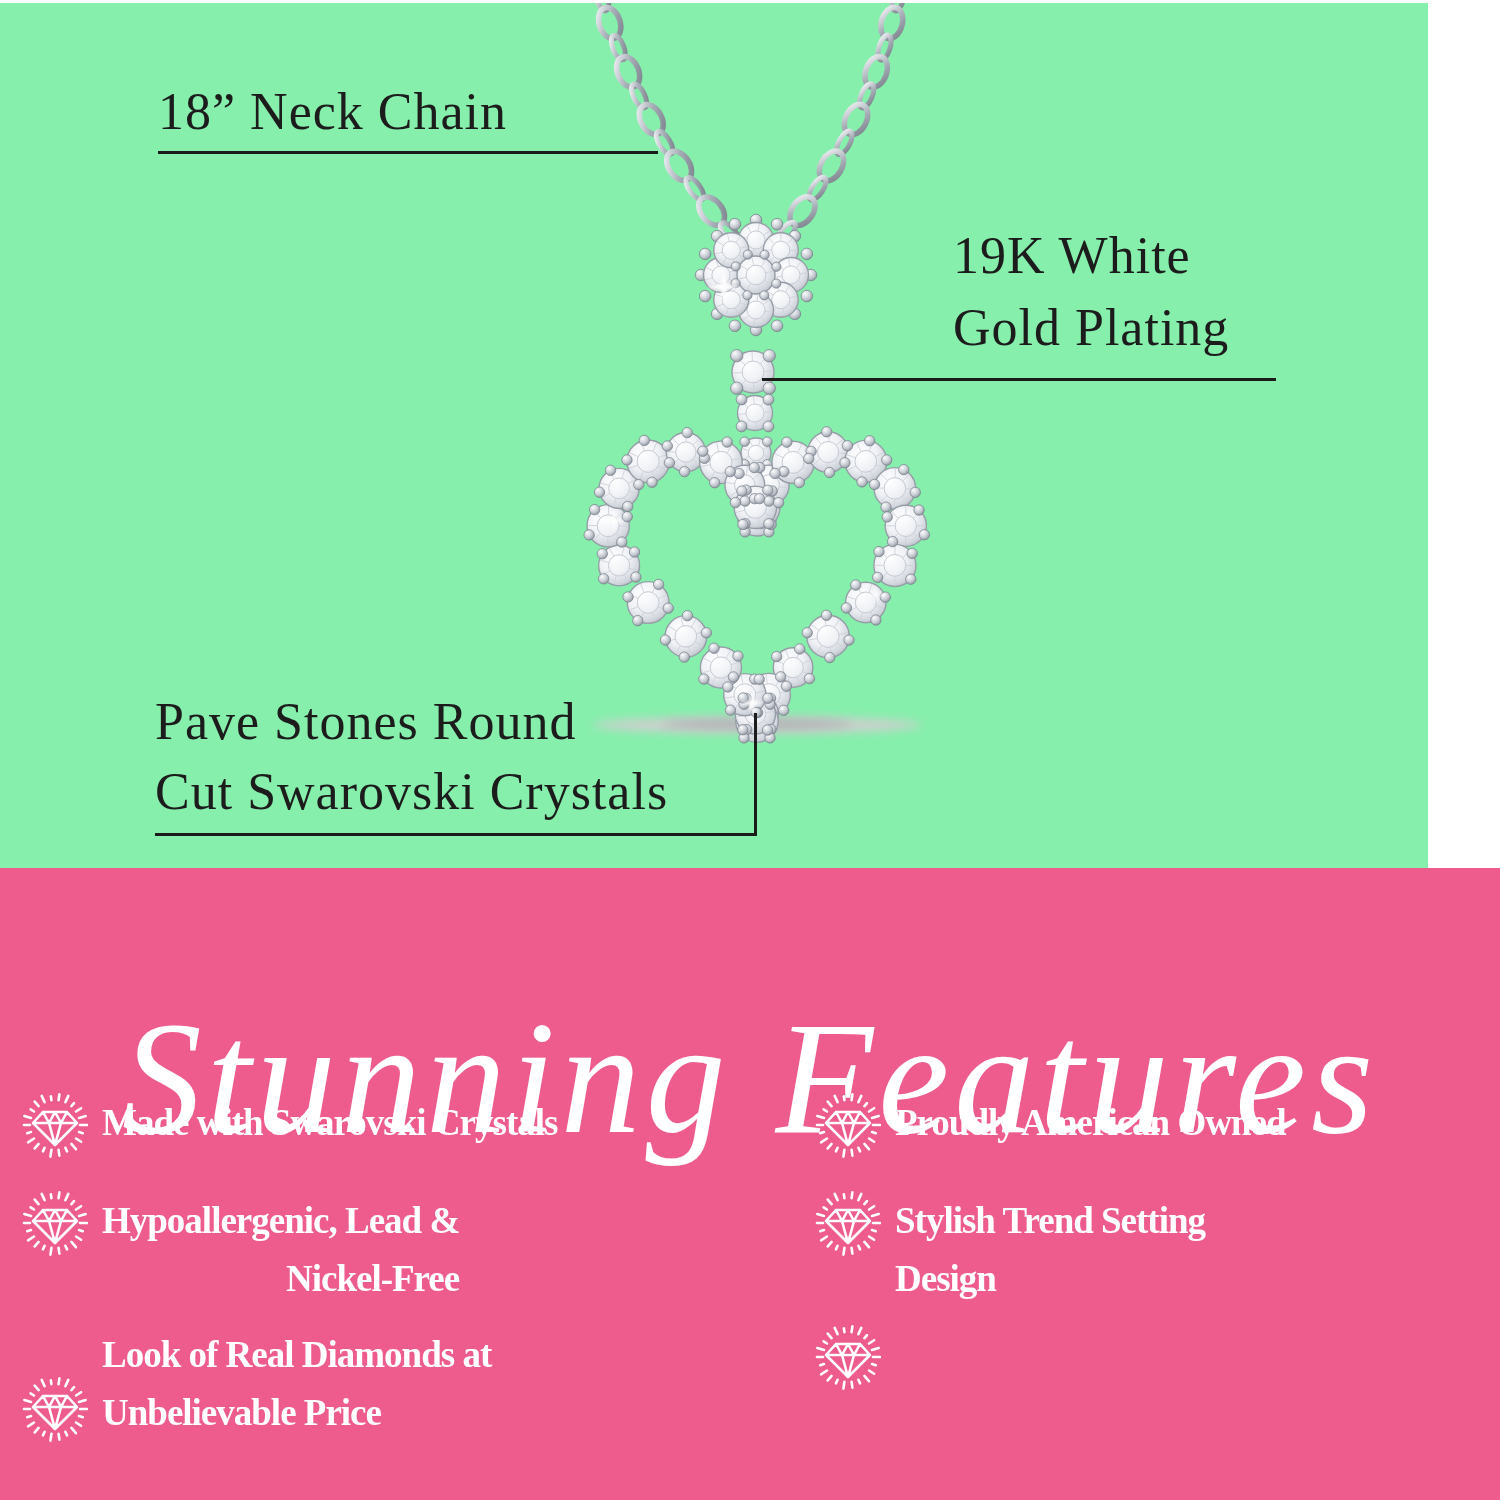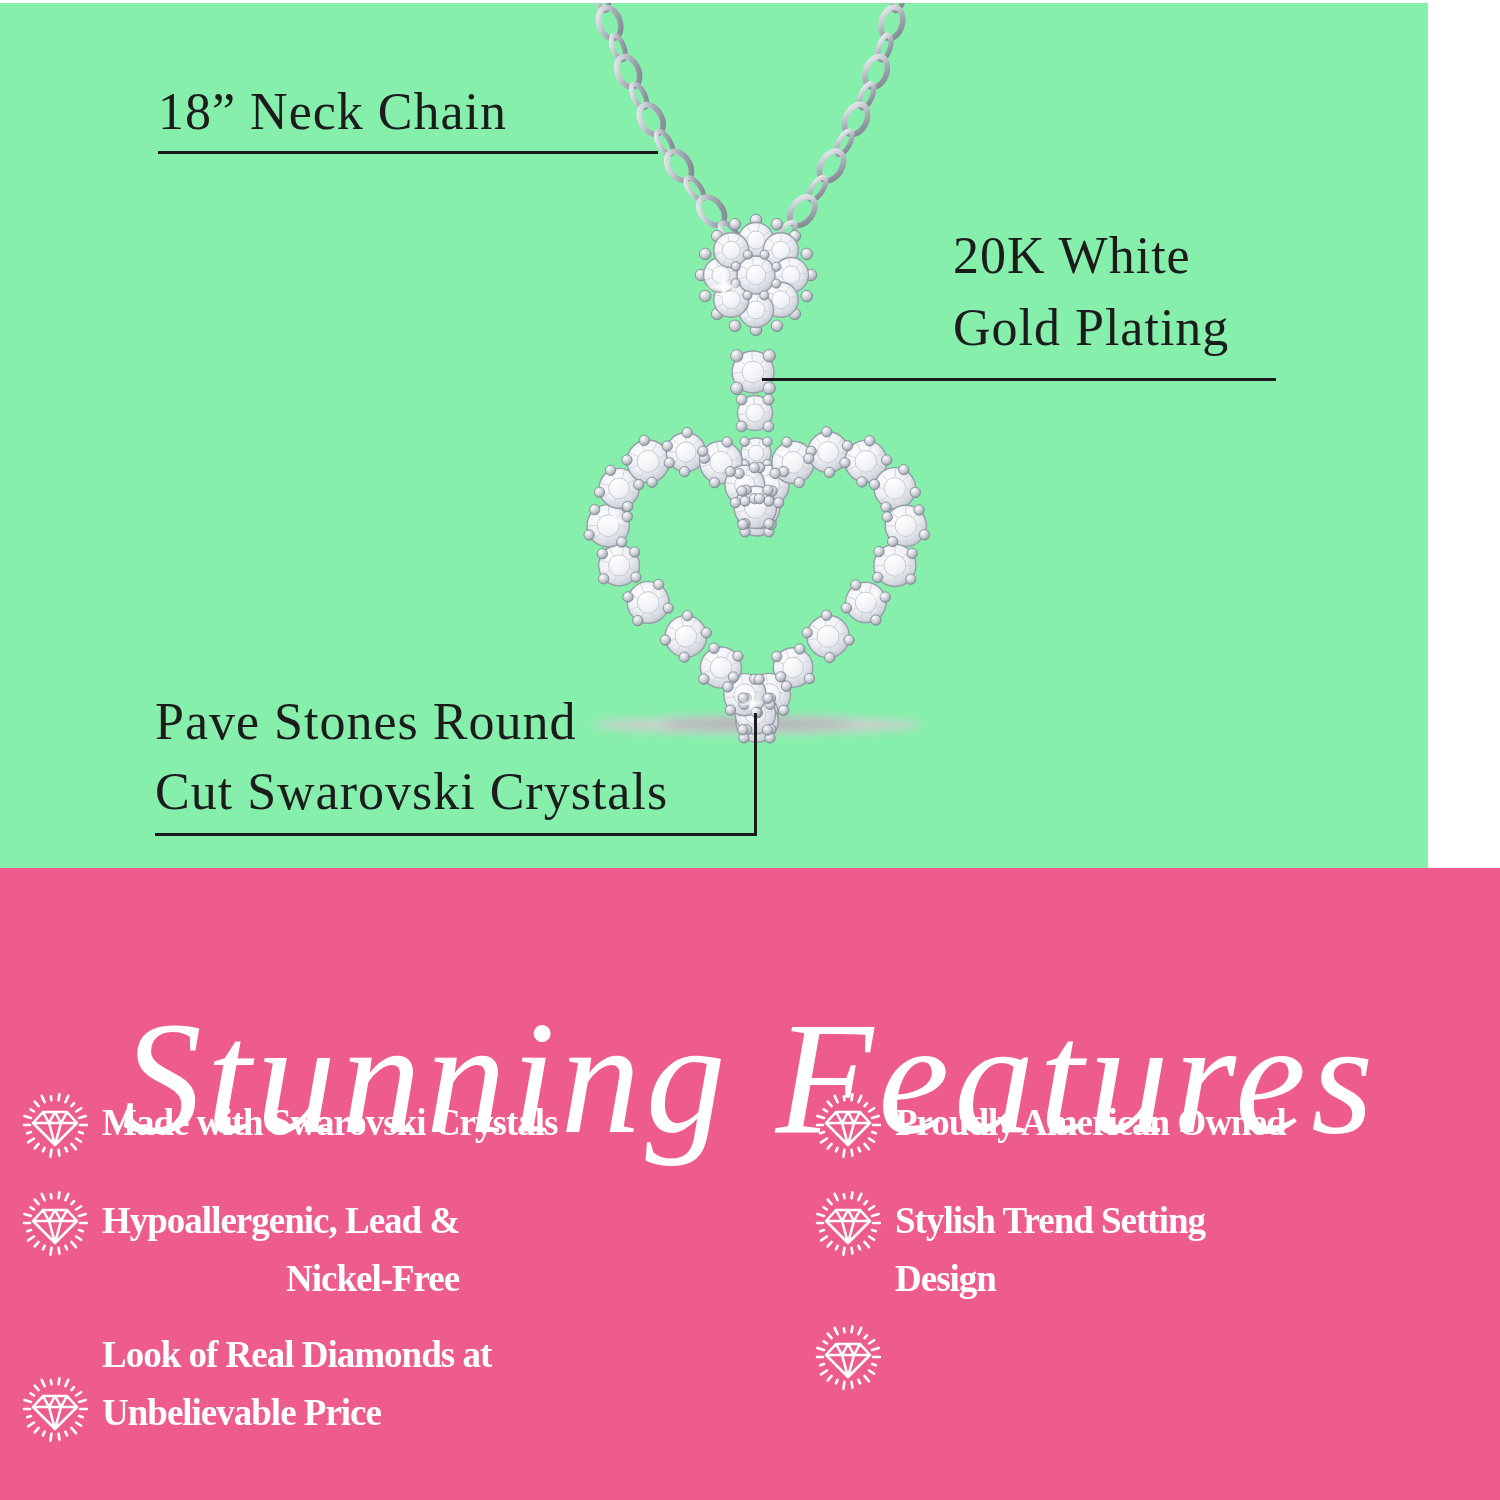--- a/index.html
+++ b/index.html
@@ -661,21 +661,21 @@
       <path d="M 752 688 L 754.16 697.84 L 764 700 L 754.16 702.16 L 752 712 L 749.84 702.16 L 740 700 L 749.84 697.84 Z" fill="#ffffff" opacity="0.95" filter="url(#b2)"></path>
       <path d="M 876 584 L 877.44 590.56 L 884 592 L 877.44 593.44 L 876 600 L 874.56 593.44 L 868 592 L 874.56 590.56 Z" fill="#ffffff" opacity="0.95" filter="url(#b2)"></path>
     </svg>
 
   <div class="callout" id="neck-label">
     <span class="cl-line">18” Neck Chain</span>
   </div>
   <div class="cline" id="neck-line"></div>
 
   <div class="callout" id="plating-label">
-    <span class="cl-line">20K White</span>
+    <span class="cl-line">19K White</span>
     <span class="cl-line">Gold Plating</span>
   </div>
   <div class="cline" id="plating-line"></div>
 
   <div class="callout" id="pave-label">
     <span class="cl-line">Pave Stones Round</span>
     <span class="cl-line">Cut Swarovski Crystals</span>
   </div>
   <div class="cline" id="pave-vline"></div>
   <div class="cline" id="pave-hline"></div>

